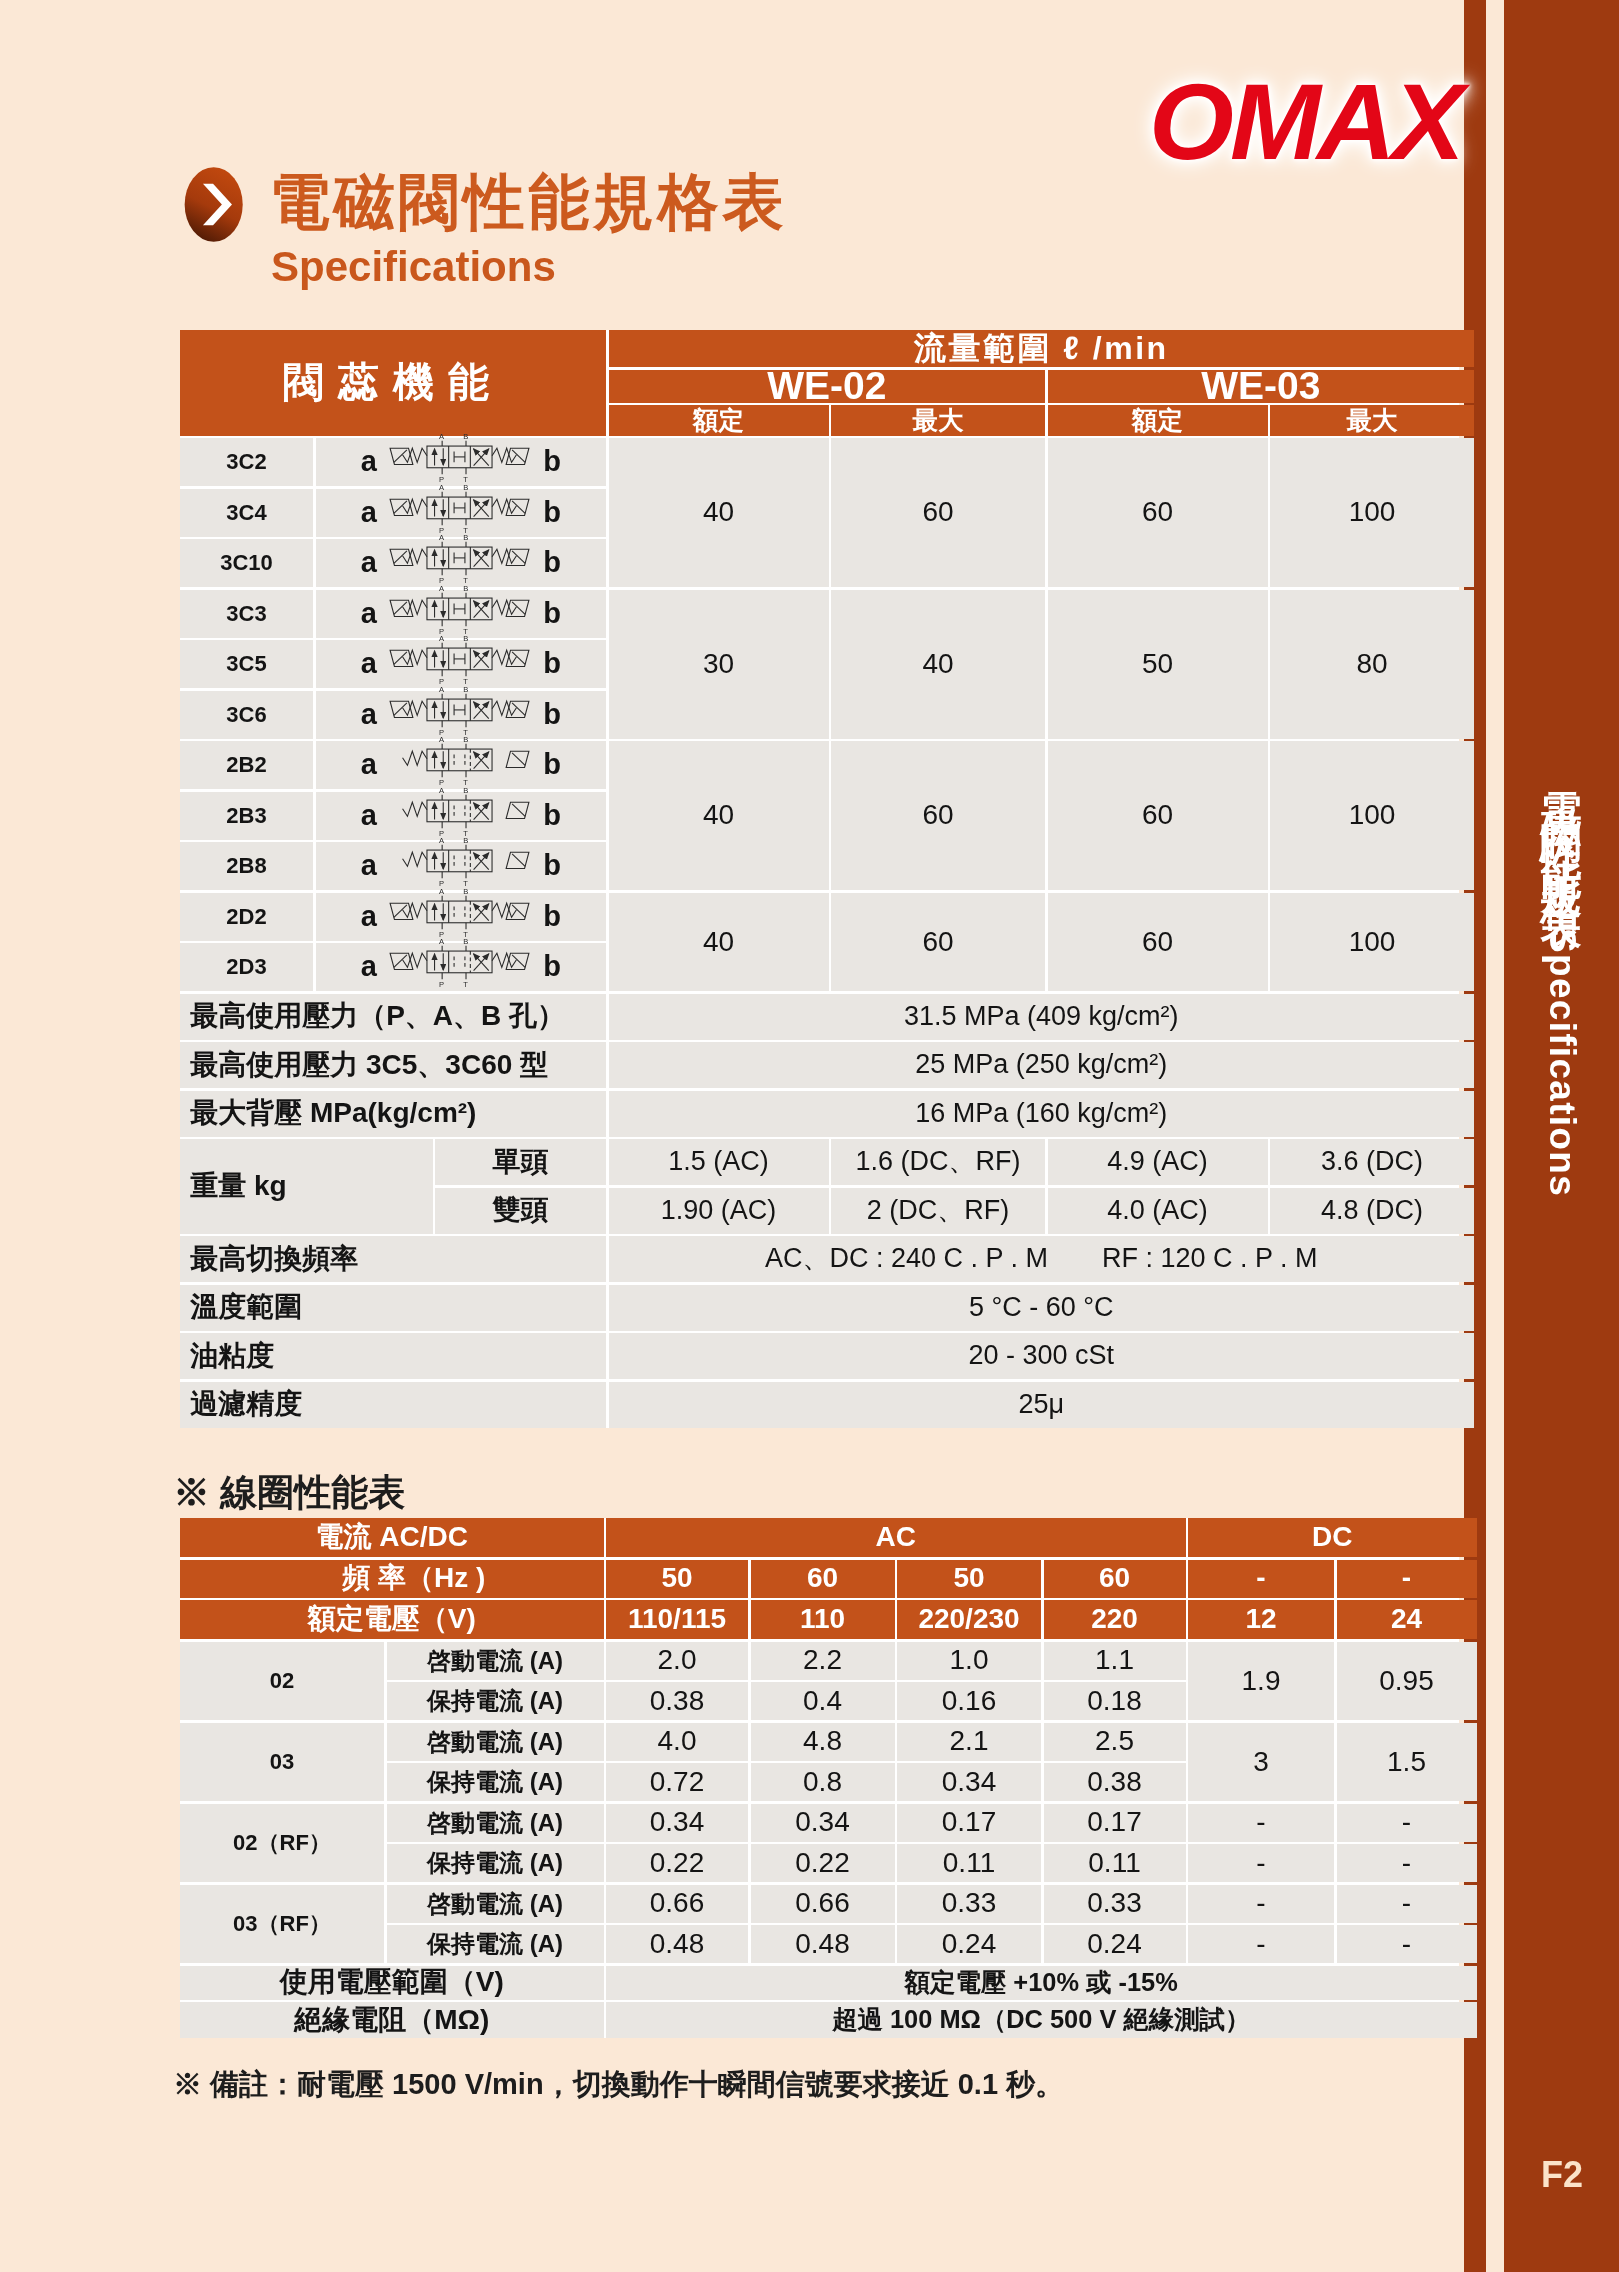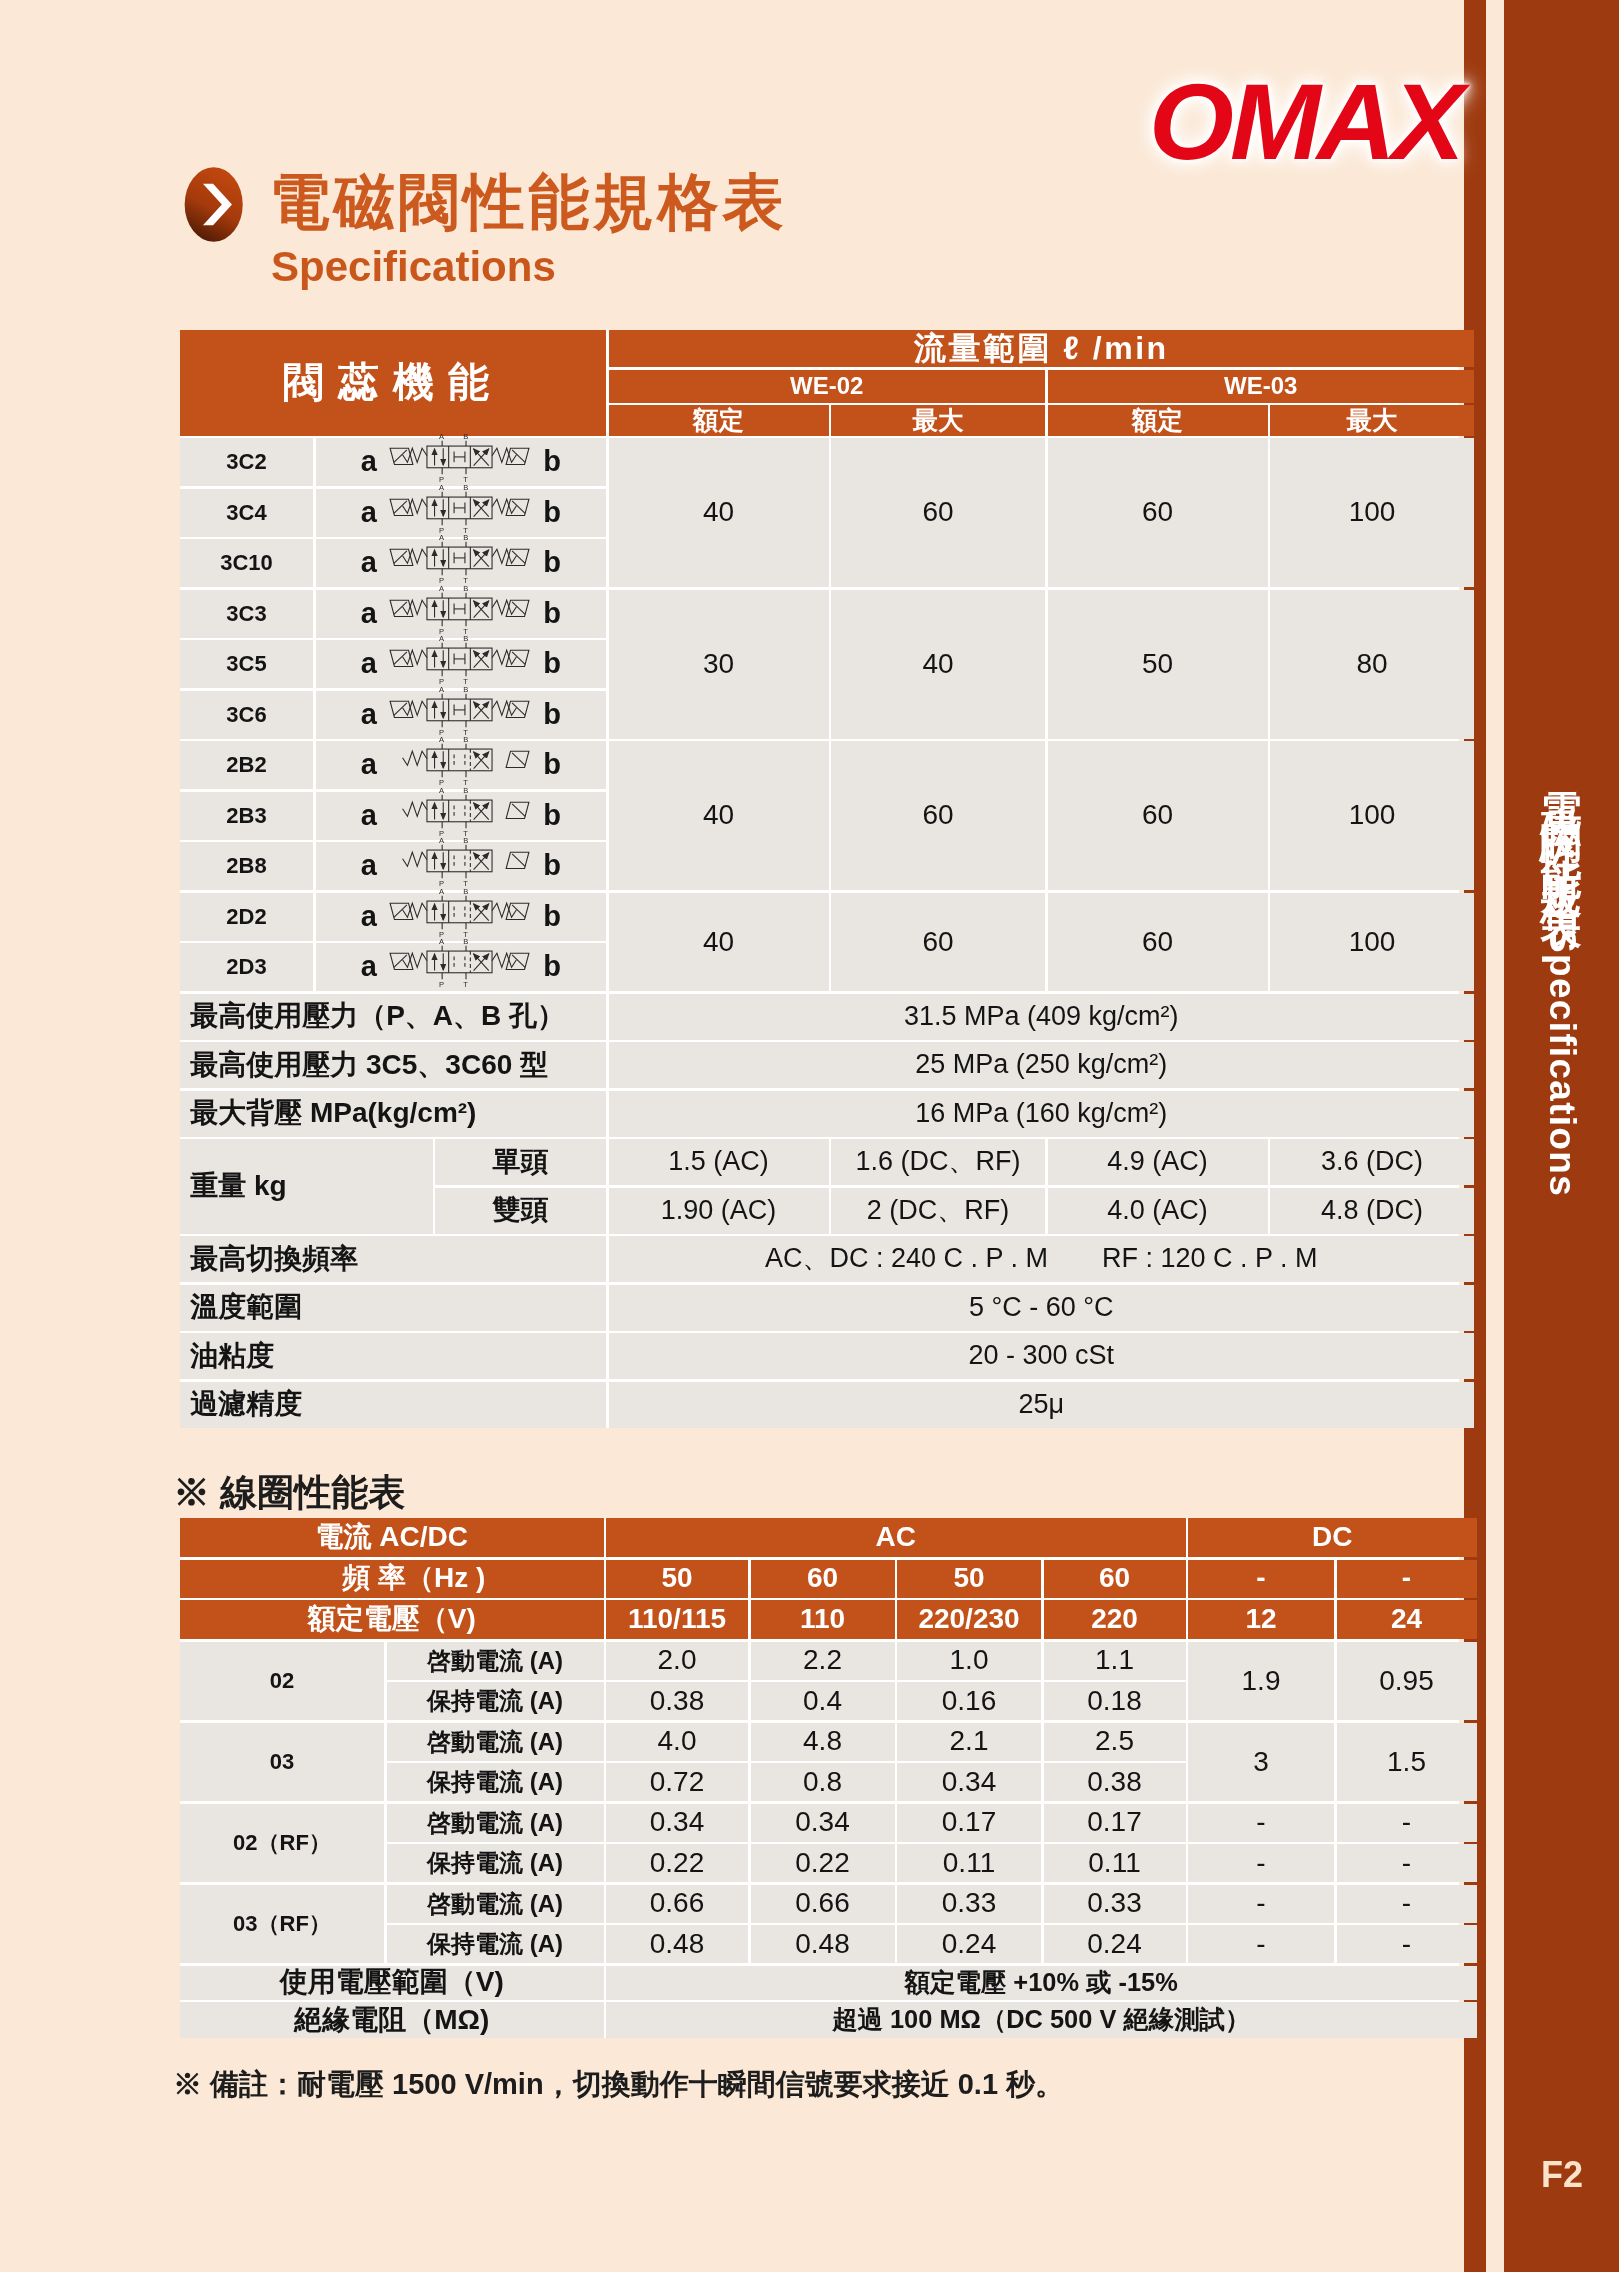--- a/index.html
+++ b/index.html
@@ -35,21 +35,21 @@
     position:absolute;left:180px;top:1518px;width:1279px;
     display:grid;gap:2.5px;background:#fff;
     grid-template-columns:204px 217px 142px 144px 144px 142px 146px 140px;
     grid-template-rows:39px 38px 39px repeat(8,38px) 34px 36px;
   }
   .c{display:flex;align-items:center;justify-content:center;background:#e9e6e2;font-size:27px;color:#141414;text-align:center;line-height:1.15;}
   .orange{background:#c3521a;color:#fff;font-weight:bold;}
   .left{justify-content:flex-start;padding-left:10.2px;text-align:left;}
   .corner{font-size:41px;letter-spacing:14px;text-align:center;}
   .flowhead{font-size:32px;letter-spacing:2.5px;}
-  .wehead{font-size:24px;}
+  .wehead{font-size:39px;}
   .subhead{font-size:25.4px;}
   .code{font-size:22px;font-weight:bold;}
   .flowval{font-size:28px;}
   .lbl{font-size:28px;font-weight:bold;}
   .val{font-size:27px;}
   .symcell{gap:12.7px;}
   .symcell .ab{font-size:29px;font-weight:bold;}
   .coil-lbl{font-size:28px;}
   .coil-sub{font-size:24px;font-weight:bold;}
   .coil-num{font-size:28px;}

